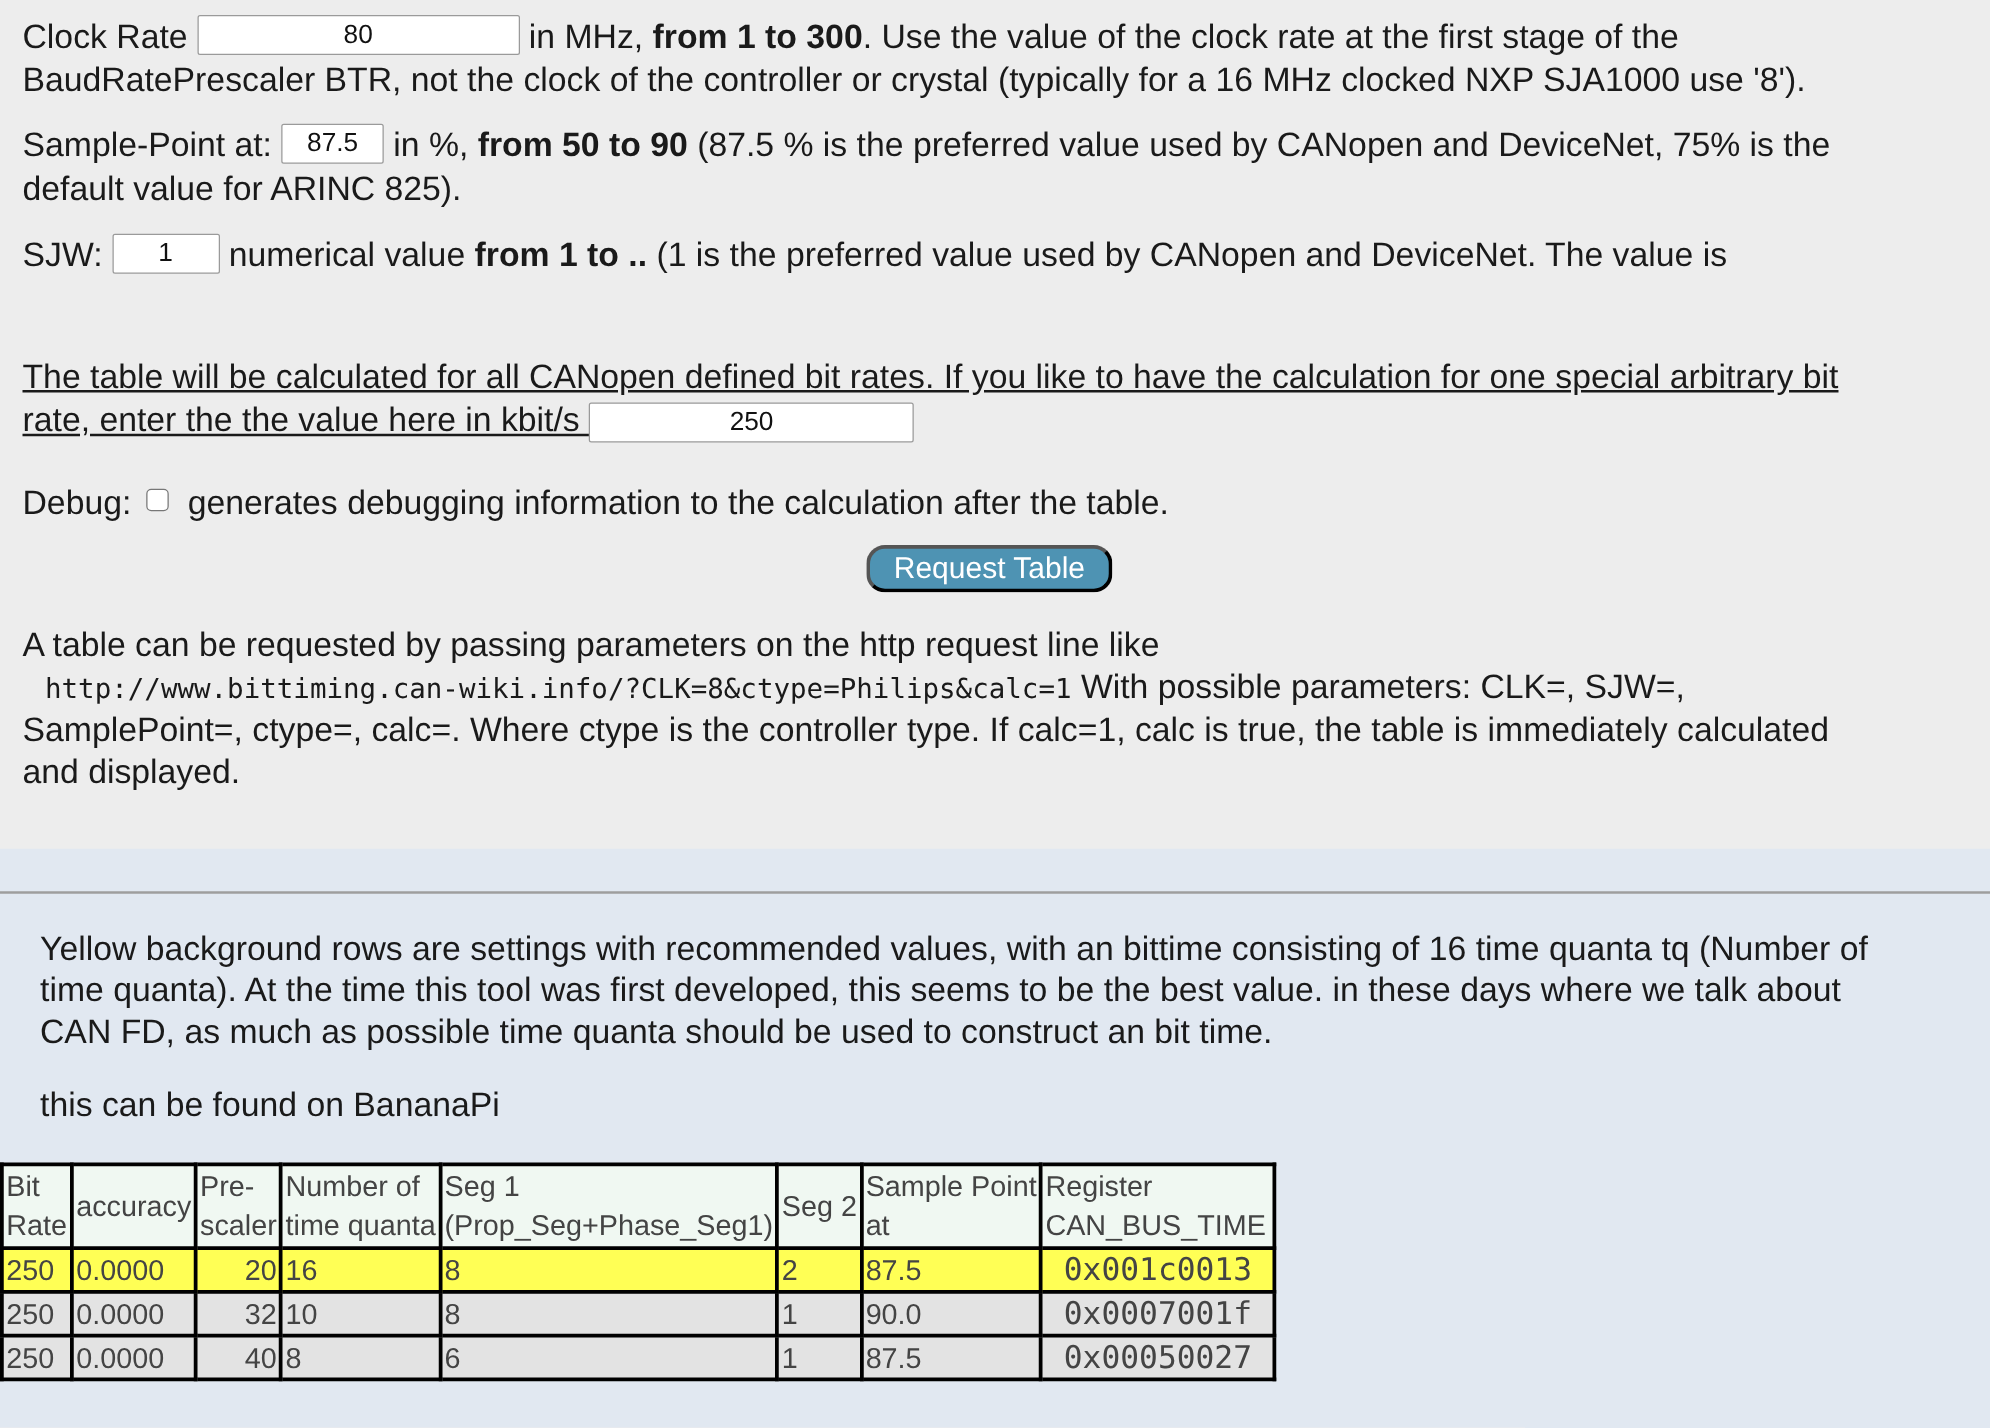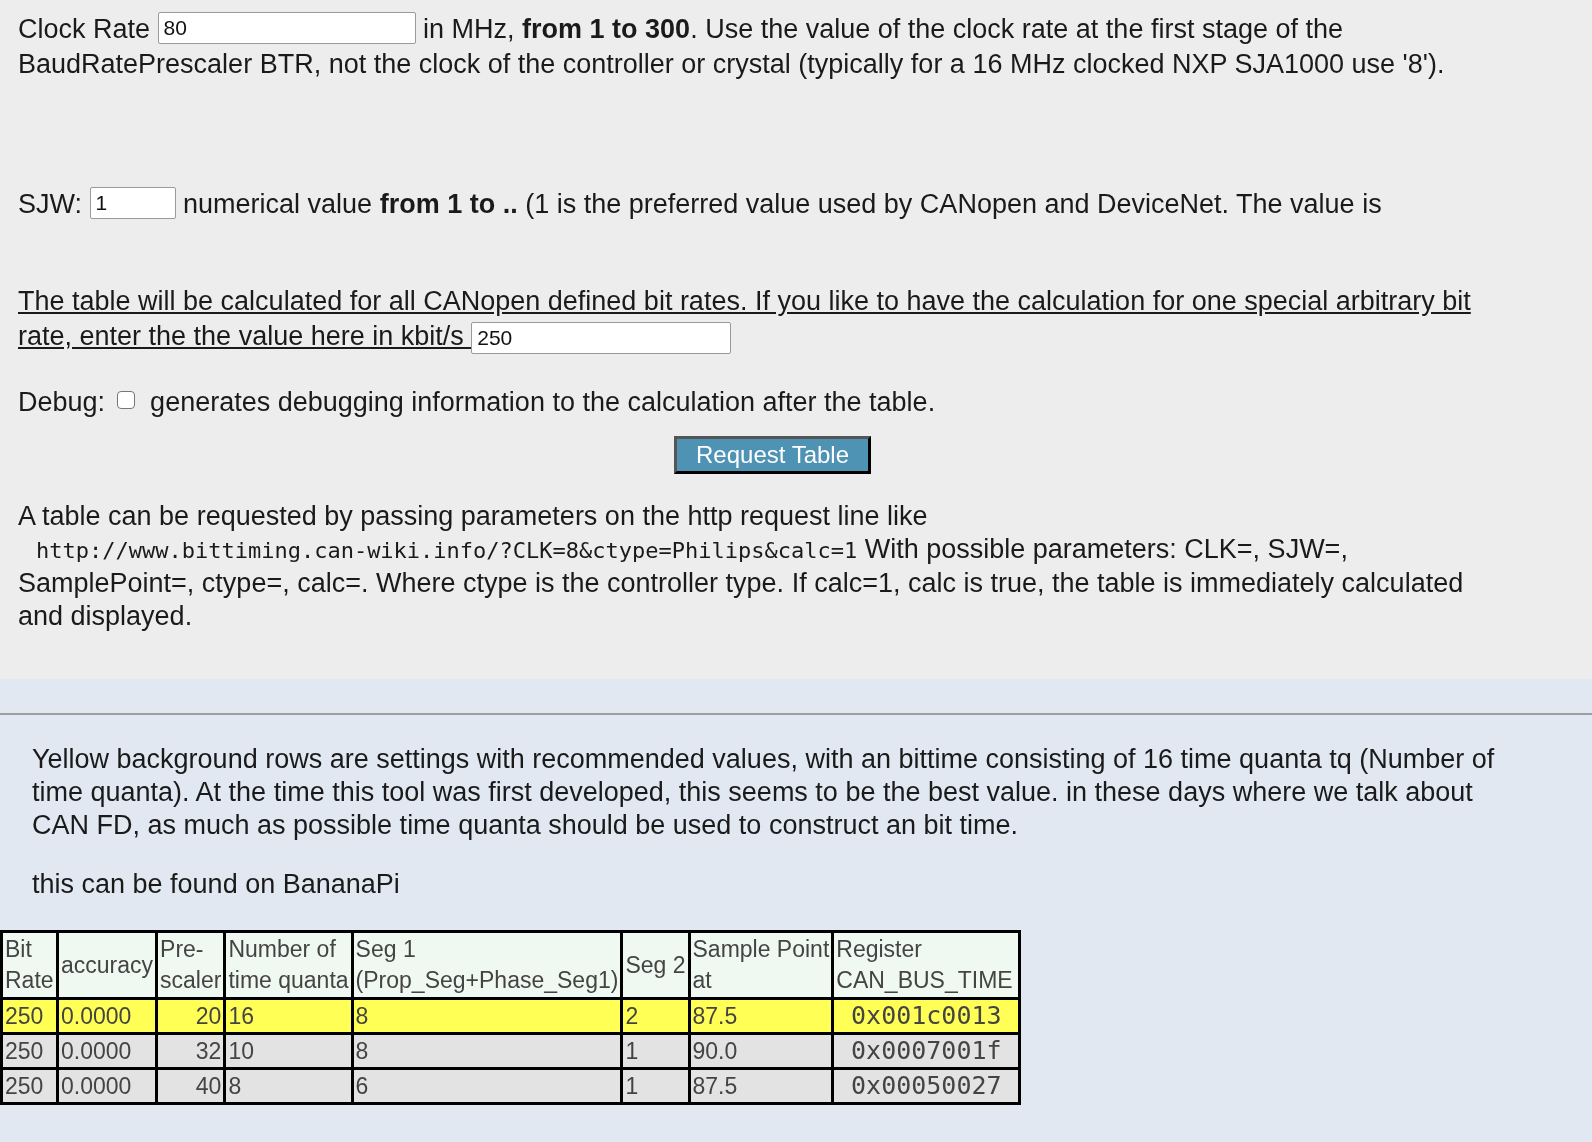--- a/index.html
+++ b/index.html
@@ -21,37 +21,37 @@
     font-family: "Liberation Sans", sans-serif;
     font-size: 21px;
     height: 32px;
     border: 1px solid #9a9a9a;
     border-radius: 2px;
     background: #fff;
     padding: 0 5px;
     box-sizing: border-box;
     vertical-align: middle;
     color: #111;
-    position: relative; top: -3px;
+    position: relative; top: -3px; text-align: center;
   }
   .cb {
     display: inline-block; width: 18px; height: 18px;
     border: 1.5px solid #777; border-radius: 4px; background: #fff;
     vertical-align: middle; margin: 0 8px 0 4px; position: relative; top: -4px;
     box-sizing: border-box;
   }
   .mono { font-family: "DejaVu Sans Mono", monospace; font-size: 22px; margin-left: 18px; }
   .btn {
-    position: absolute; left: 674px; top: 436px; width: 197px; height: 38px;
+    position: absolute; left: 693px; top: 436px; width: 197px; height: 38px;
     background: #4e93b3; color: #fff;
     border-top: 3px solid #555; border-left: 3px solid #555;
     border-right: 3px solid #000; border-bottom: 3px solid #000;
     box-sizing: border-box;
     font-family: "Liberation Sans", sans-serif; font-size: 24px;
-    text-align: center; line-height: 32px; cursor: pointer;
+    text-align: center; line-height: 32px; cursor: pointer; border-radius: 15px;
   }
   .rule { position: absolute; left: 0; top: 713px; width: 1592px; height: 2px; background: #9e9e9e; }
   .lower { position: absolute; left: 0; line-height: 33px; padding-left: 32px; }
   table.bt {
     position: absolute; left: 0; top: 930px;
     border-collapse: collapse;
     border: 3px solid #000000;
     font-family: "Liberation Sans", sans-serif;
     font-size: 23px; color: #444;
   }
@@ -73,20 +73,25 @@
 <body>
 
 <div class="top">
 
   <div class="p" style="top:12px;">
     <span>Clock Rate</span>
     <input class="txt" style="width: 258px;" value="80"><span> in MHz, </span><b>from 1 to 300</b><span>. Use the value of the clock rate at the first stage of the</span><br>
     <span>BaudRatePrescaler BTR, not the clock of the controller or crystal (typically for a 16 MHz clocked NXP SJA1000 use '8').</span>
   </div>
 
+  <div class="p" style="top:99px;">
+    <span>Sample-Point at:</span>
+    <input class="txt" style="width: 82px;" value="87.5"><span> in %, </span><b>from 50 to 90</b><span> (87.5 % is the preferred value used by CANopen and DeviceNet, 75% is the</span><br>
+    <span>default value for ARINC 825).</span>
+  </div>
 
   <div class="p" style="top:187px;">
     <span>SJW:</span>
     <input class="txt" style="width: 86px;" value="1"><span> numerical value </span><b>from 1 to ..</b><span> (1 is the preferred value used by CANopen and DeviceNet. The value is</span><br>
   </div>
 
   <div class="p" style="top:284px;text-decoration:underline;">
     <span>The table will be calculated for all CANopen defined bit rates. If you like to have the calculation for one special arbitrary bit</span><br>
     <span>rate, enter the the value here in kbit/s </span><input class="txt" style="width: 260px; top: 0px;" value="250">
   </div>

